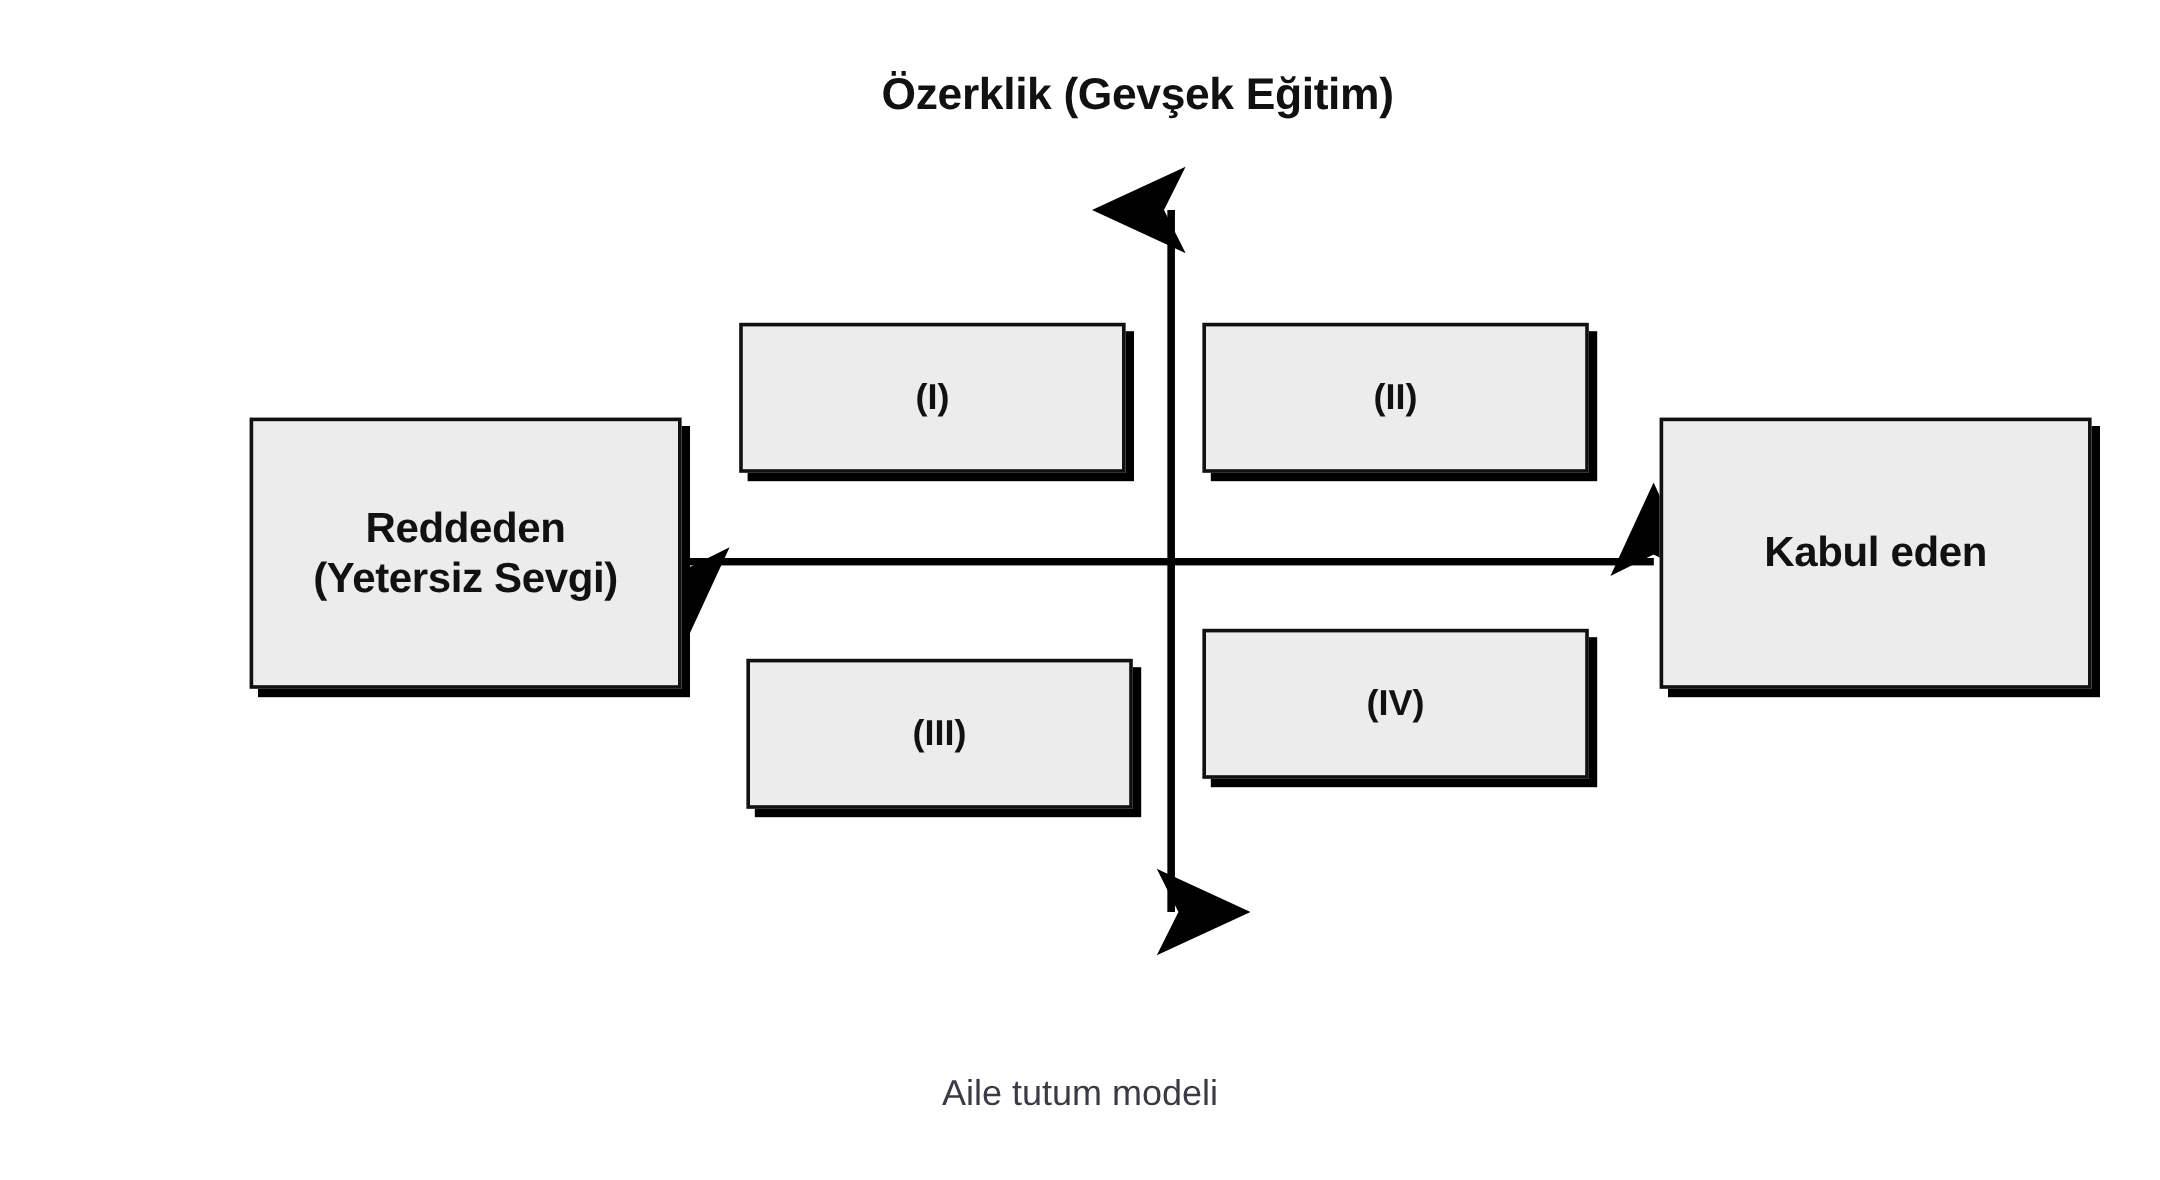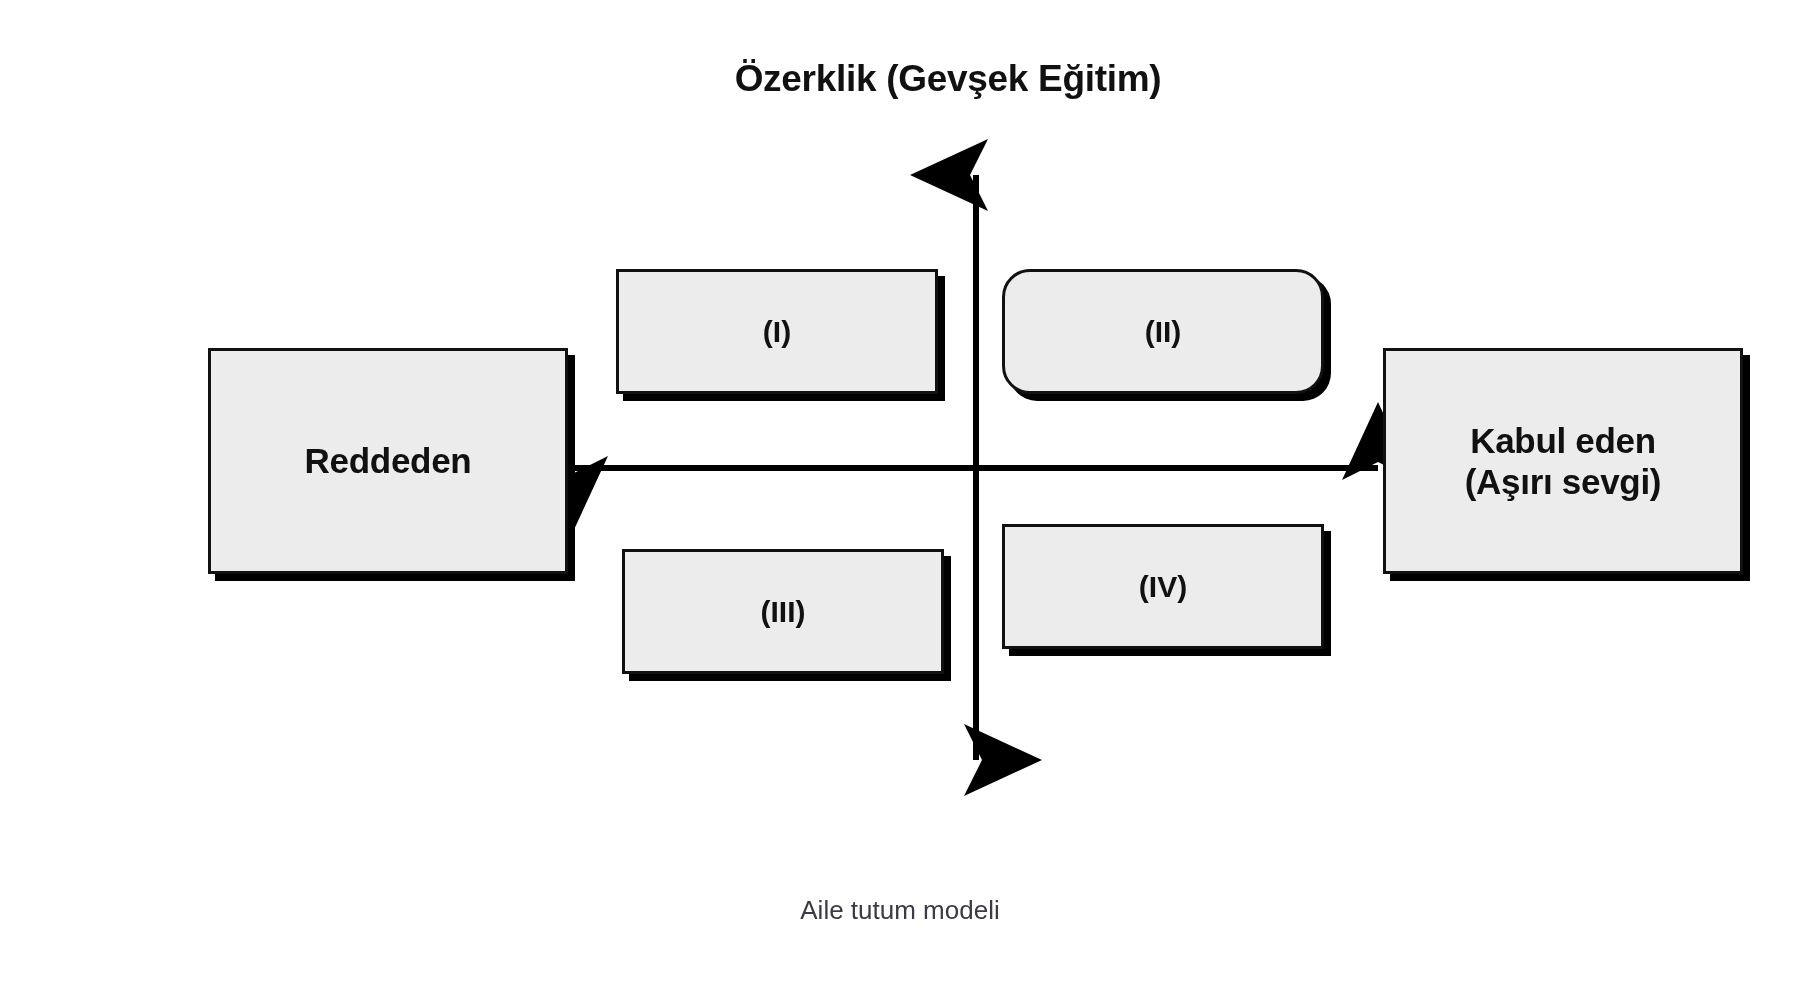--- a/index.html
+++ b/index.html
@@ -45,21 +45,21 @@
     font-size: 37px;
   }
 
   
   #caption {
     position: absolute;
     top: 895px;
     left: 0;
     width: 1800px;
     text-align: center;
-    font-size: 26px;
+    font-size: 30px;
     color: #3b3b46;
     font-weight: normal;
     white-space: nowrap;
   }
 
   
   #axes {
     position: absolute;
     top: 0;
     left: 0;
@@ -111,21 +111,20 @@
     left: 616px;
     top: 269px;
     width: 322px;
     height: 125px;
   }
   #box-q2 {
     left: 1002px;
     top: 269px;
     width: 322px;
     height: 125px;
-    border-radius: 28px;
   }
   #box-q3 {
     left: 622px;
     top: 529px;
     width: 322px;
     height: 125px;
     margin-top: 20px;
   }
   #box-q4 {
     left: 1002px;
@@ -160,27 +159,27 @@
     <line x1="976" y1="760" x2="976" y2="175" stroke="#000000" stroke-width="6" marker-end="url(#ah-up)"></line>
     <line x1="976" y1="175" x2="976" y2="760" stroke="#000000" stroke-width="6" marker-end="url(#ah-down)"></line>
 
     <line x1="1378" y1="468" x2="572" y2="468" stroke="#000000" stroke-width="6" marker-end="url(#ah-left)"></line>
     <line x1="572" y1="468" x2="1378" y2="468" stroke="#000000" stroke-width="6" marker-end="url(#ah-right)"></line>
   </svg>
 
   <div class="dbox side-box" id="box-left">
     <div>
       <span class="line">Reddeden</span>
+      <span class="line">(Yetersiz Sevgi)</span>
     </div>
   </div>
 
   <div class="dbox side-box" id="box-right">
     <div>
       <span class="line">Kabul eden</span>
-      <span class="line">(Aşırı sevgi)</span>
     </div>
   </div>
 
   <div class="dbox quad-box" id="box-q1">
     <span>(I)</span>
   </div>
 
   <div class="dbox quad-box" id="box-q2">
     <span>(II)</span>
   </div>

